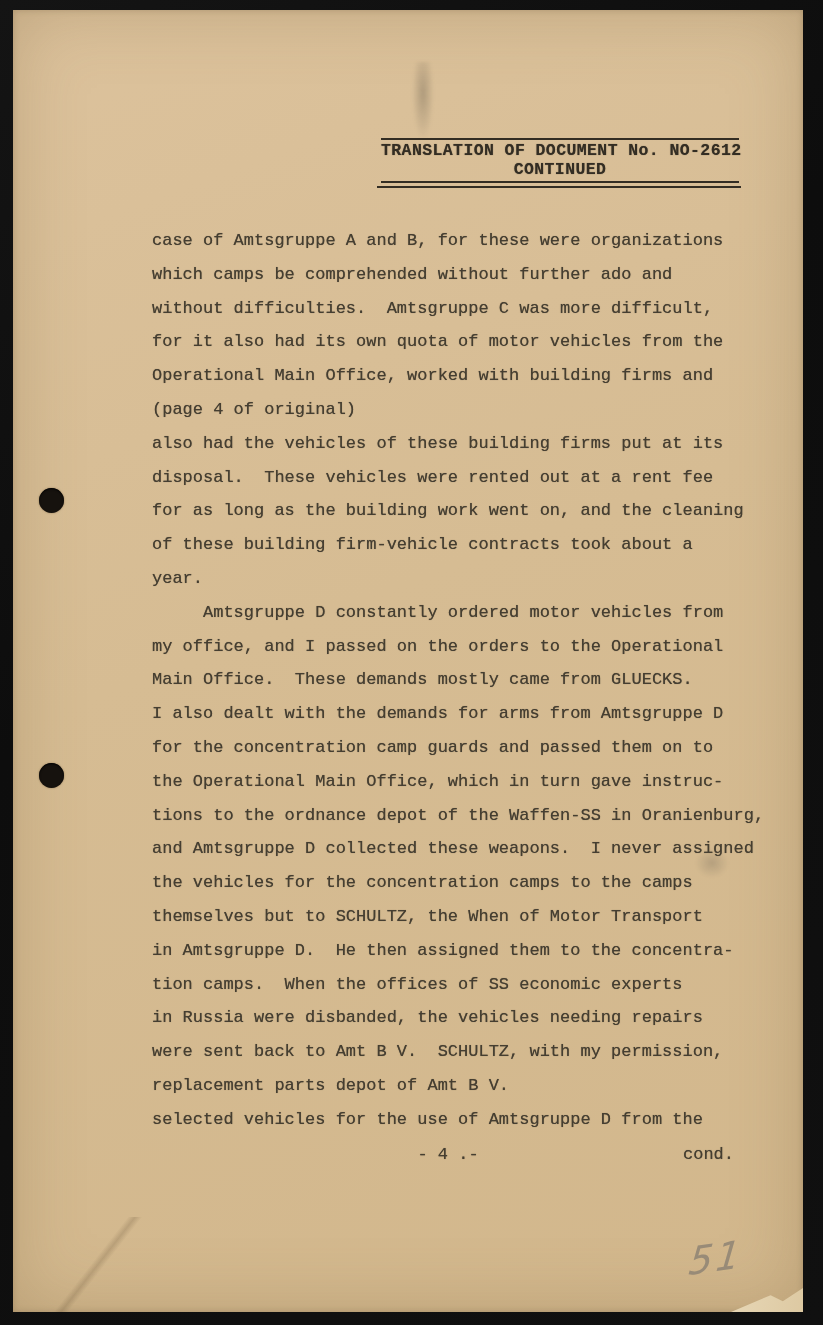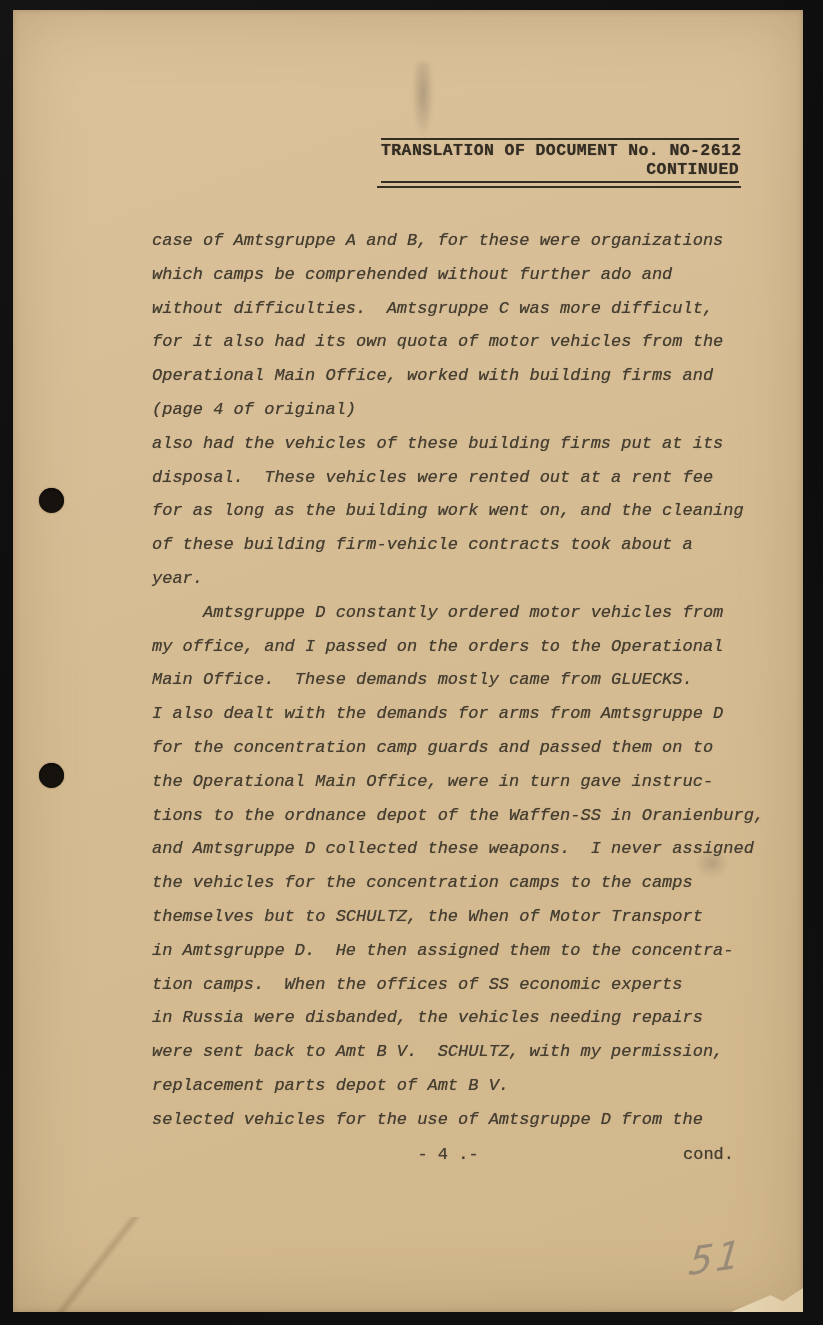--- a/index.html
+++ b/index.html
@@ -45,36 +45,35 @@
     padding: 1px 0 2px 0;
     text-shadow: 0 0 1px rgba(51,45,35,0.7);
   }
   .header::after {
     content: "";
     position: absolute;
     left: -4px; right: -2px;
     bottom: -7px;
     border-bottom: 2px solid #332d23;
   }
-  .header-row { line-height: 19px; white-space: pre; text-align: right; }
+  .header-row { line-height: 19px; white-space: pre; }
 
   
   .body-text {
     position: absolute;
     left: 139px; top: 214px;
     width: 640px;
     color: #453e31;
     font-size: 17px;
     text-shadow: 0 0 0.7px rgba(69,62,49,0.8);
   }
   .line {
     height: 33.8px;
     line-height: 33.8px;
     white-space: pre;
-    font-style: italic;
   }
   .line.center { text-align: left; width: 592px; }
 
   
   .footer {
     position: absolute;
     left: 139px; top: 1128px;
     width: 600px;
     height: 34px;
     line-height: 34px;
@@ -151,21 +150,21 @@
       <div class="line">also had the vehicles of these building firms put at its</div>
       <div class="line">disposal.  These vehicles were rented out at a rent fee</div>
       <div class="line">for as long as the building work went on, and the cleaning</div>
       <div class="line">of these building firm-vehicle contracts took about a</div>
       <div class="line">year.</div>
       <div class="line">     Amtsgruppe D constantly ordered motor vehicles from</div>
       <div class="line">my office, and I passed on the orders to the Operational</div>
       <div class="line">Main Office.  These demands mostly came from GLUECKS.</div>
       <div class="line">I also dealt with the demands for arms from Amtsgruppe D</div>
       <div class="line">for the concentration camp guards and passed them on to</div>
-      <div class="line">the Operational Main Office, were in turn gave instruc-</div>
+      <div class="line">the Operational Main Office, which in turn gave instruc-</div>
       <div class="line">tions to the ordnance depot of the Waffen-SS in Oranienburg,</div>
       <div class="line">and Amtsgruppe D collected these weapons.  I never assigned</div>
       <div class="line">the vehicles for the concentration camps to the camps</div>
       <div class="line">themselves but to SCHULTZ, the When of Motor Transport</div>
       <div class="line">in Amtsgruppe D.  He then assigned them to the concentra-</div>
       <div class="line">tion camps.  When the offices of SS economic experts</div>
       <div class="line">in Russia were disbanded, the vehicles needing repairs</div>
       <div class="line">were sent back to Amt B V.  SCHULTZ, with my permission,</div>
       <div class="line">replacement parts depot of Amt B V.</div>
       <div class="line">selected vehicles for the use of Amtsgruppe D from the</div>

